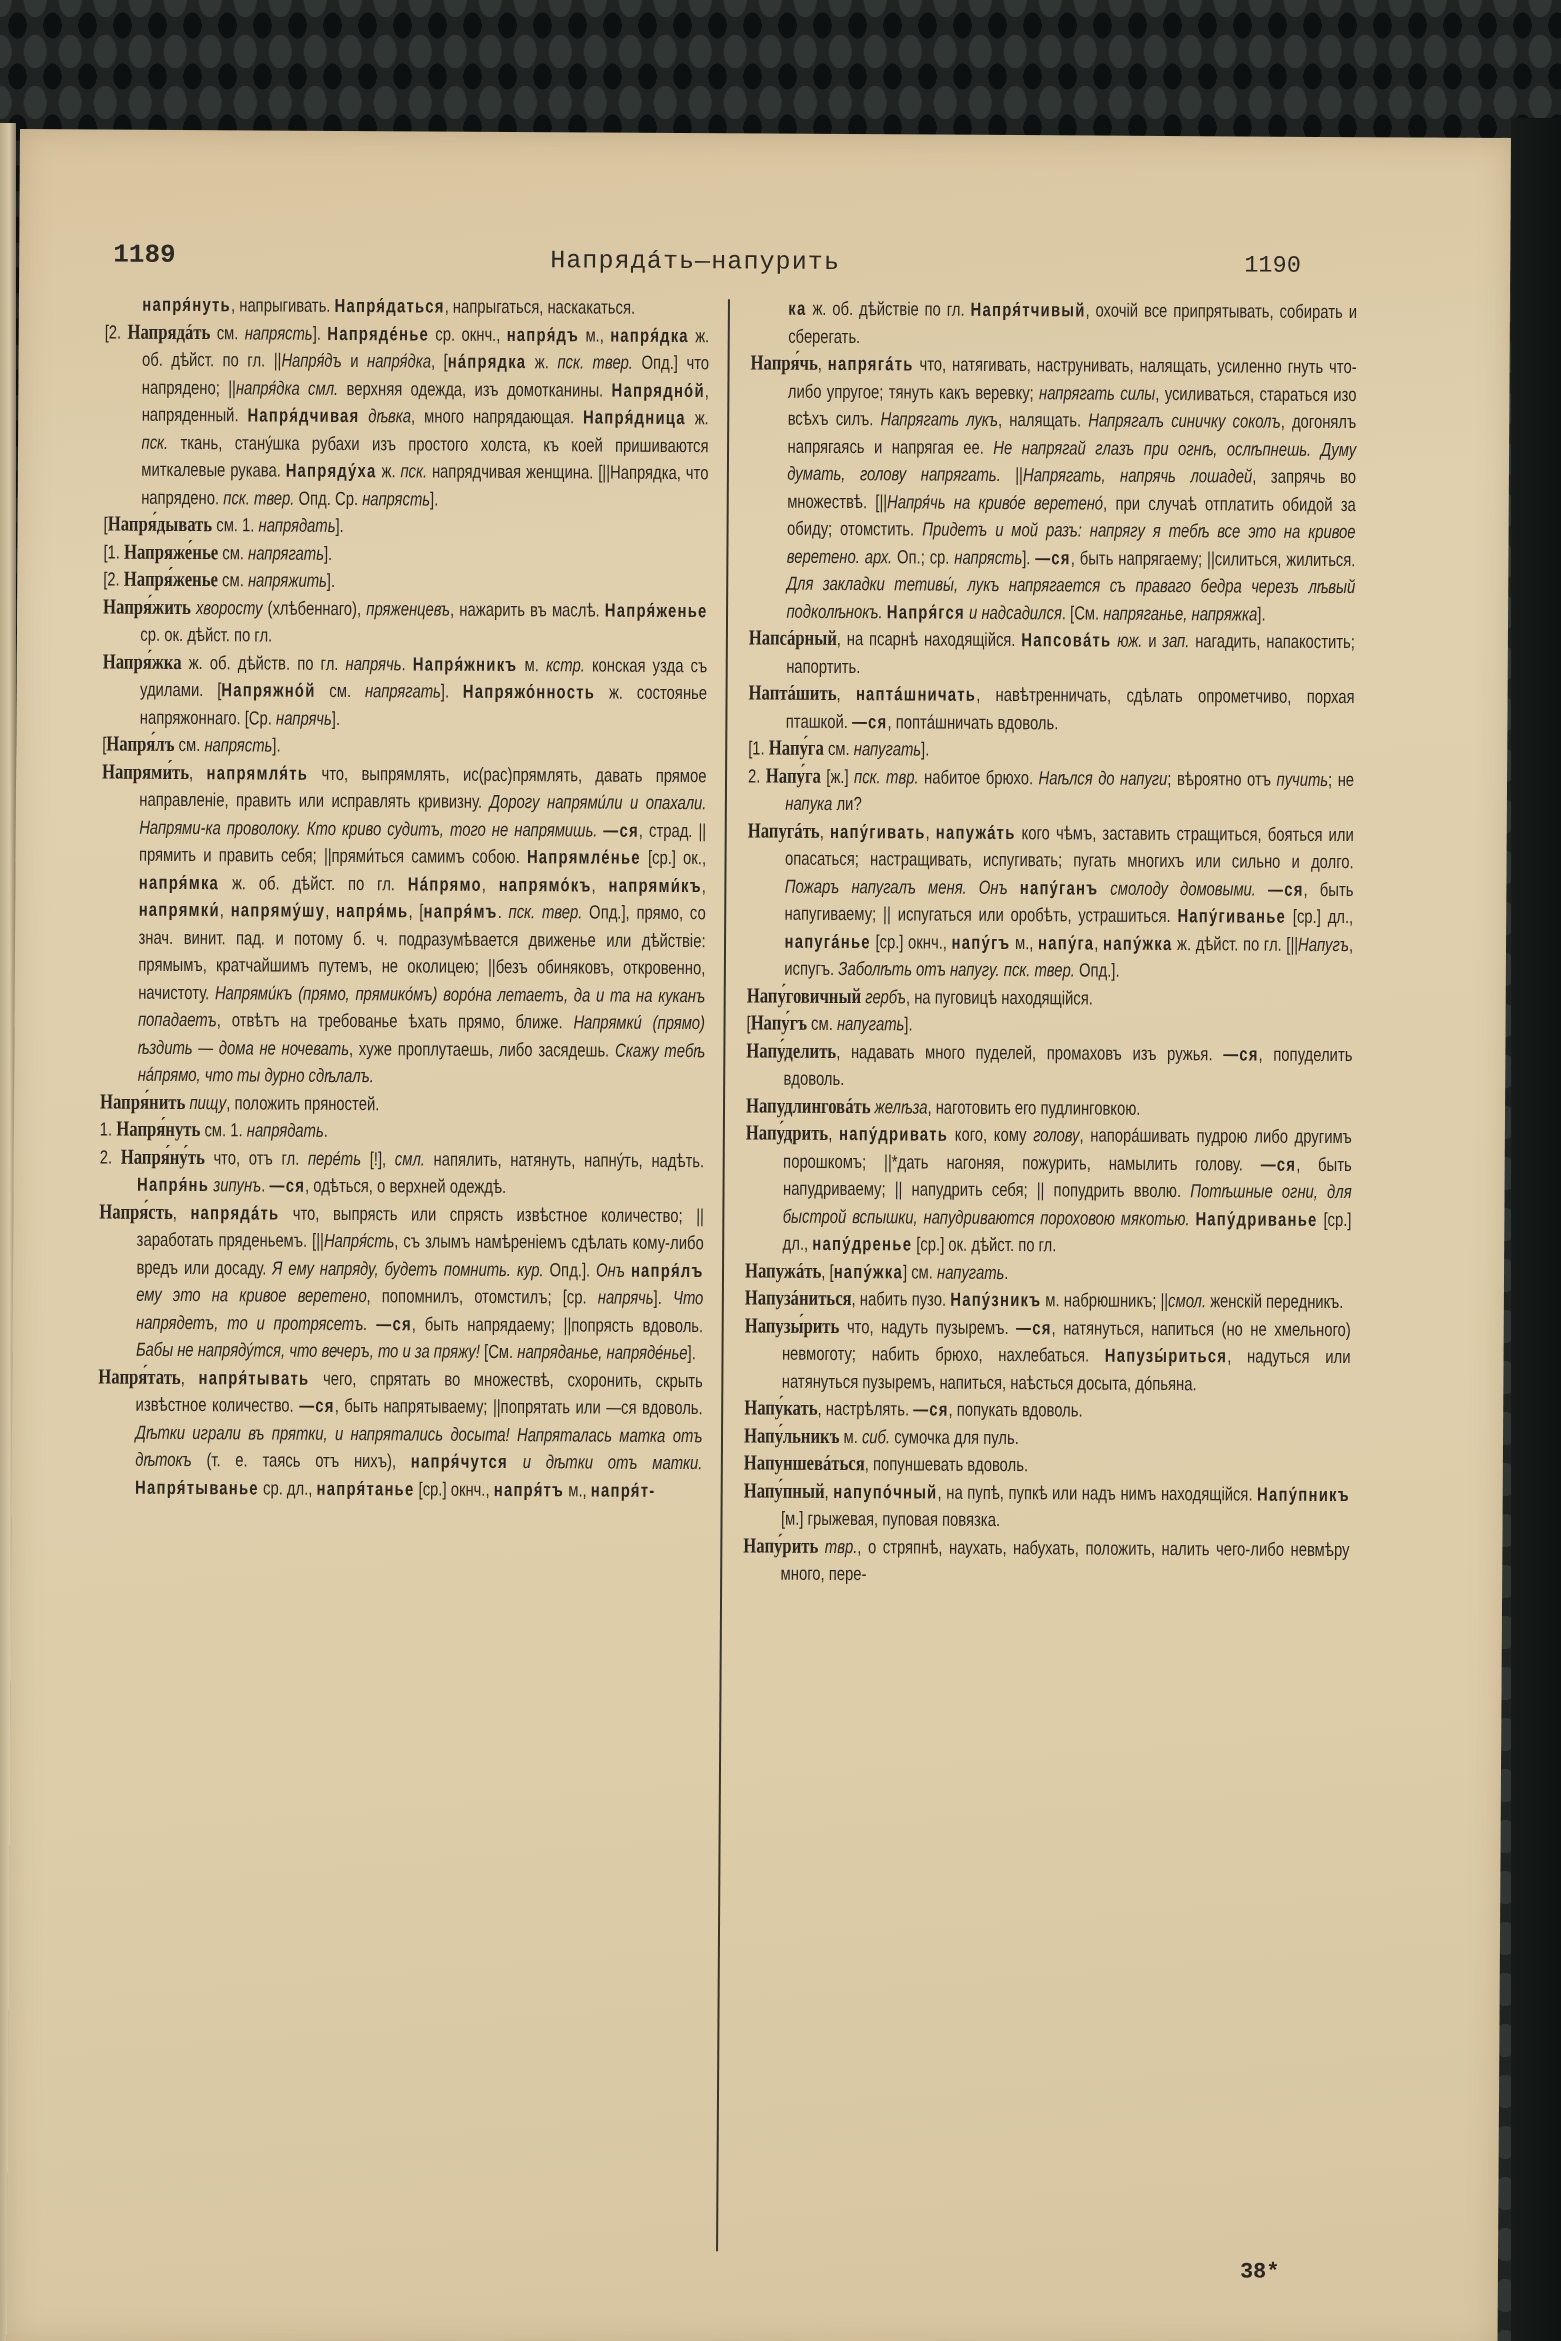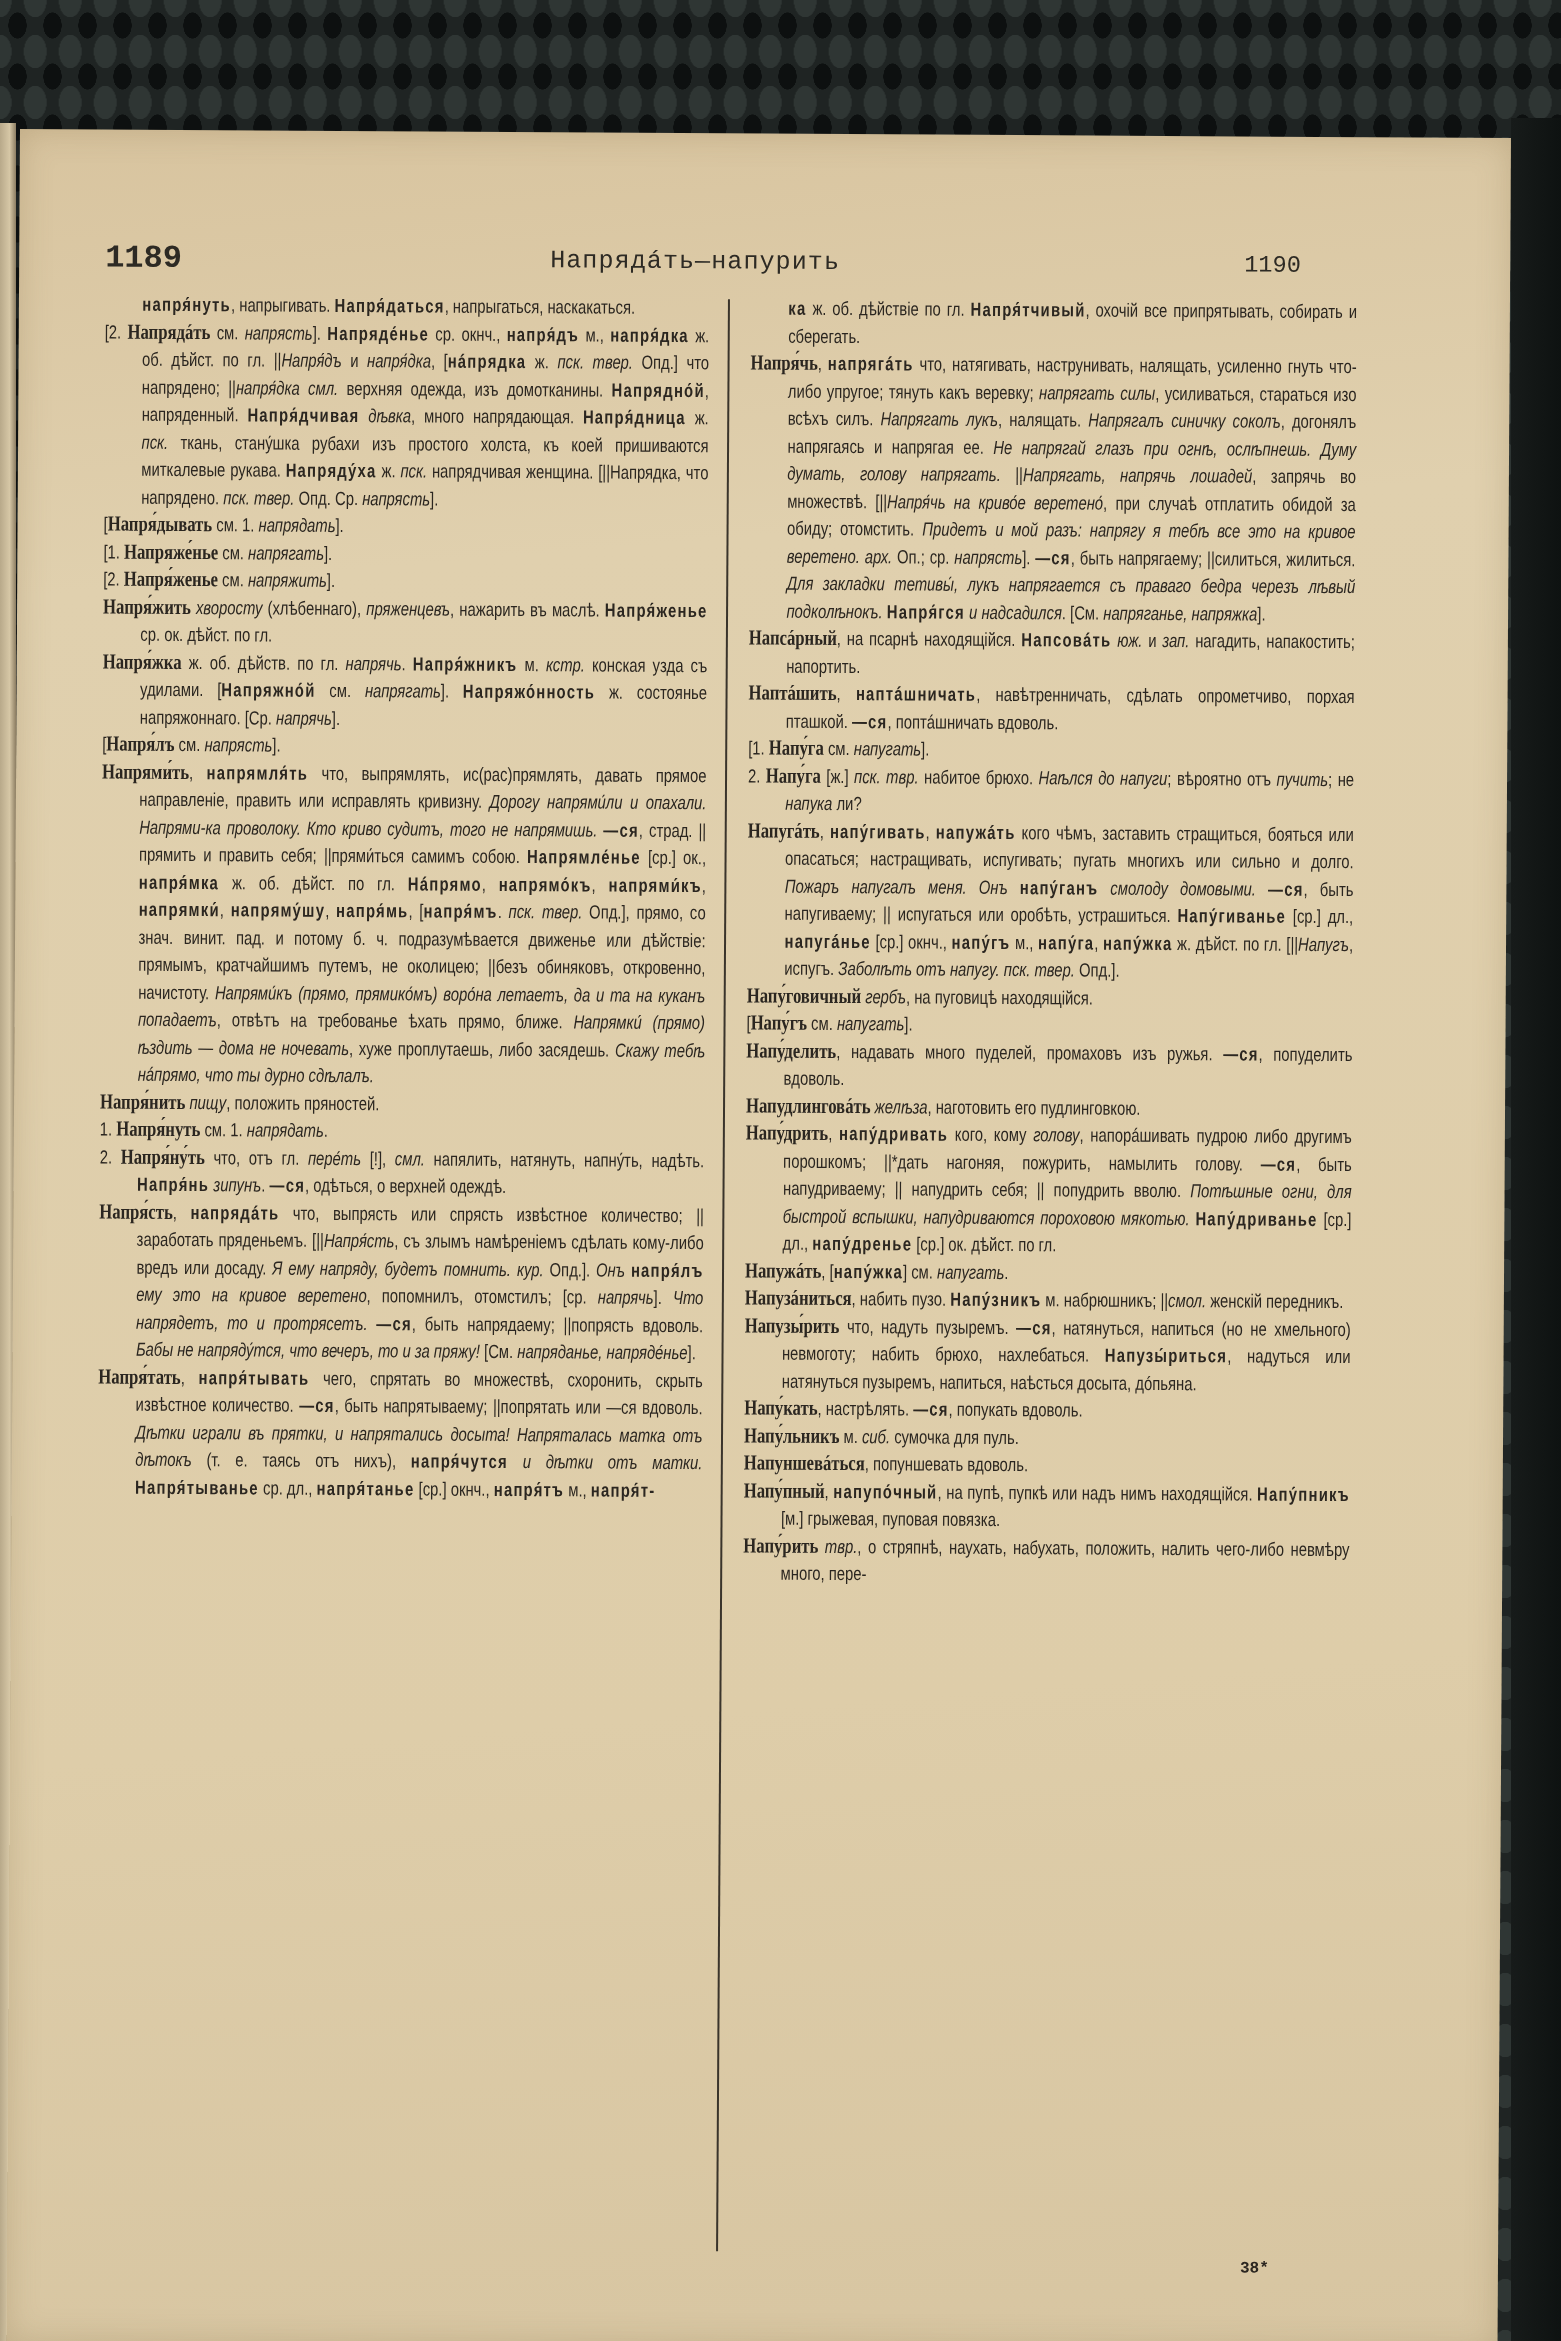--- a/index.html
+++ b/index.html
@@ -23,42 +23,42 @@
     background-image: linear-gradient(to bottom, #d9c6a1, #e0cfad 30%, #dcca a6 100%);
     background: linear-gradient(175deg, #d8c49f 0%, #e0d0ae 20%, #decda9 70%, #d7c5a1 100%);
     transform: rotate(0.35deg); transform-origin: 0 0;
     box-shadow: inset 0 0 32px rgba(120,95,55,0.25);
   }
   .running-head {
     position: absolute; top: 110px; left: 0; right: 0; height: 38px;
     font-family: "Liberation Mono", "DejaVu Sans Mono", monospace;
     color: #2d2a24;
   }
-  .pg-left { position: absolute; left: 86px; top: 0; font-size: 32px; font-weight: bold; }
+  .pg-left { position: absolute; left: 94px; top: 0; font-size: 26px; font-weight: bold; }
   .head-title { position: absolute; left: 531px; top: 4.3px; font-size: 25px; letter-spacing: 1.1px; }
   .pg-right { position: absolute; left: 1225px; top: 5.4px; font-size: 23.6px; }
   .col {
     position: absolute; top: 161px; width: 606px;
     font-family: "Liberation Sans Narrow", "Liberation Sans", sans-serif;
     font-size: 19px; line-height: 27.5px; color: #2b2620;
     text-align: justify; transform: scaleX(0.78); transform-origin: 0 0;
   }
   .col-left { left: 86px; width: 775px; }
   .col-right { left: 732px; width: 777px; }
   .divider {
     position: absolute; left: 709px; top: 166px; width: 1.6px; height: 1952px;
     background: #3a342b;
   }
   .entry { margin: 0; padding-left: 48px; text-indent: -48px; }
   .entry.cont { text-indent: 0; }
   .hw { font-weight: bold; font-family: "Liberation Serif", "DejaVu Serif", serif; font-size: 21.4px; }
   .b { font-weight: bold; letter-spacing: 1.6px; }
   .i { font-style: italic; }
   .sig {
-    position: absolute; left: 1233px; top: 2123px; font-size: 16px;
+    position: absolute; left: 1233px; top: 2123px; font-size: 22px;
     font-family: "Liberation Mono", monospace; color: #2b2620; font-weight: bold;
   }
   .edge-right {
     position: absolute; left: 1511px; top: 118px; width: 50px; height: 2224px;
     background: linear-gradient(to right, #171b1a, #0e1211);
   }
 </style>
 </head>
 <body>
 

